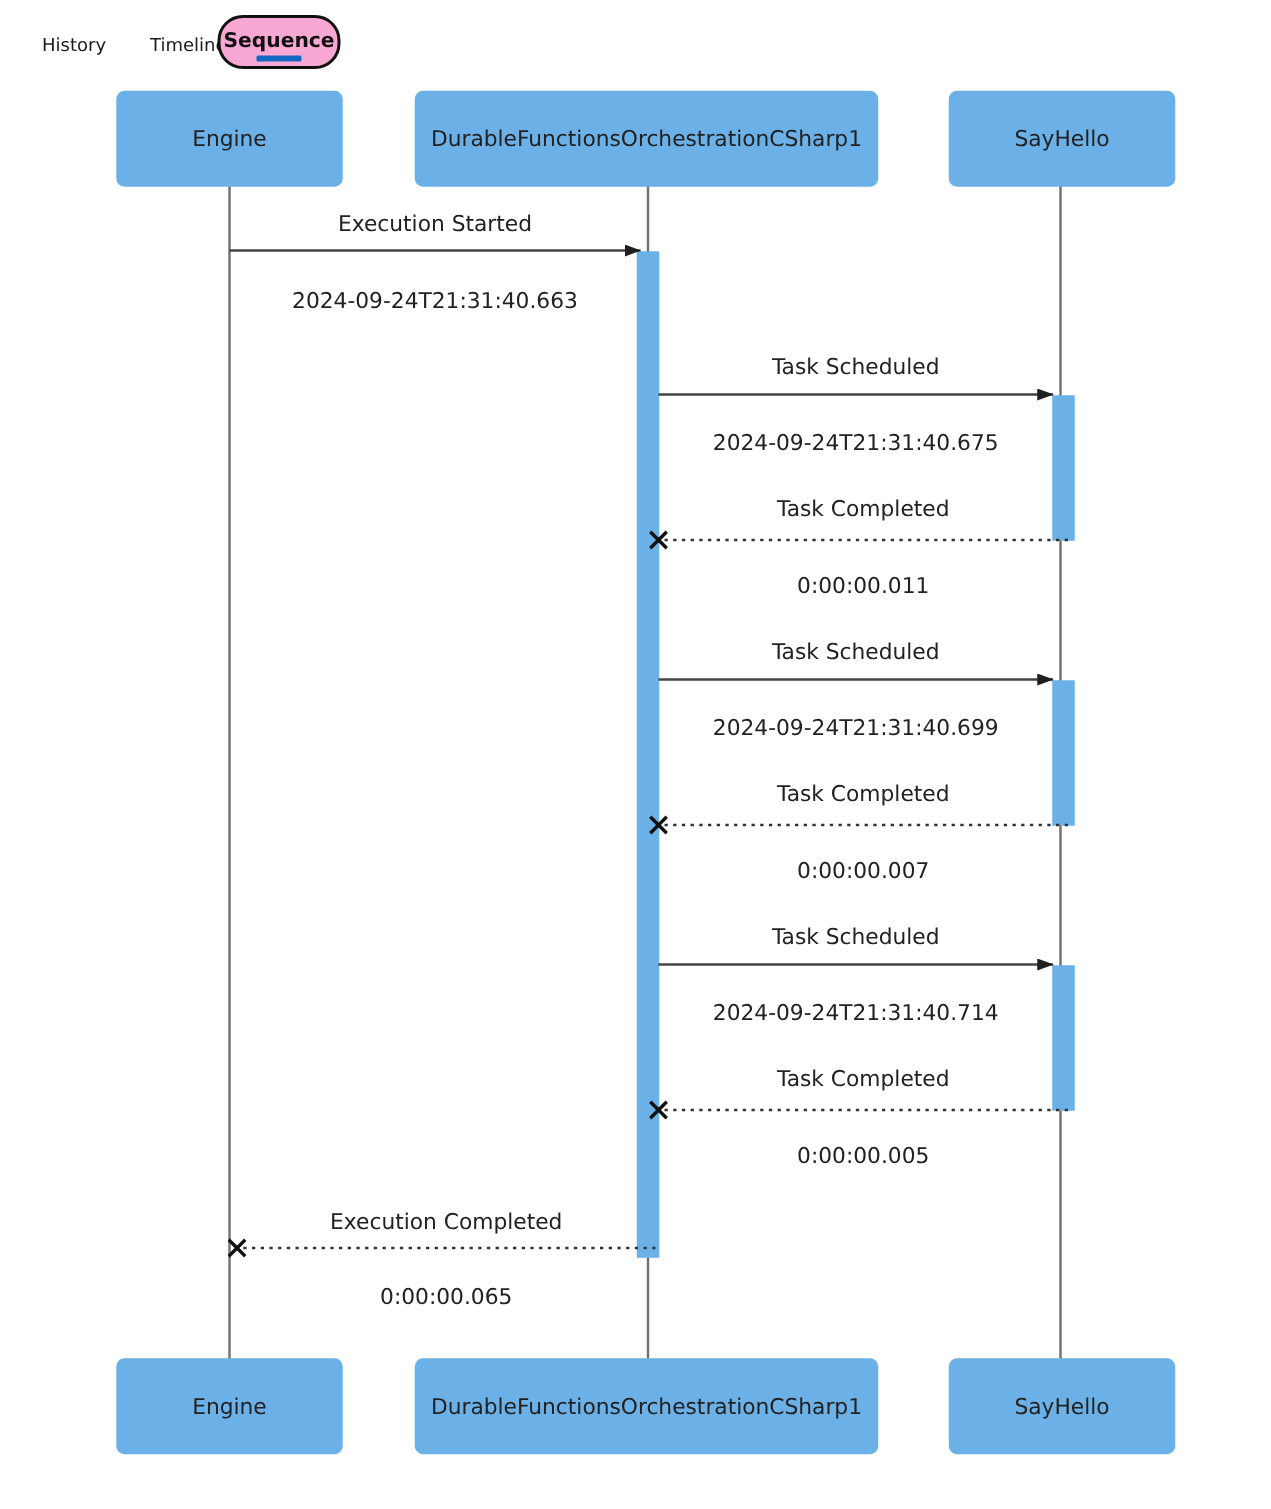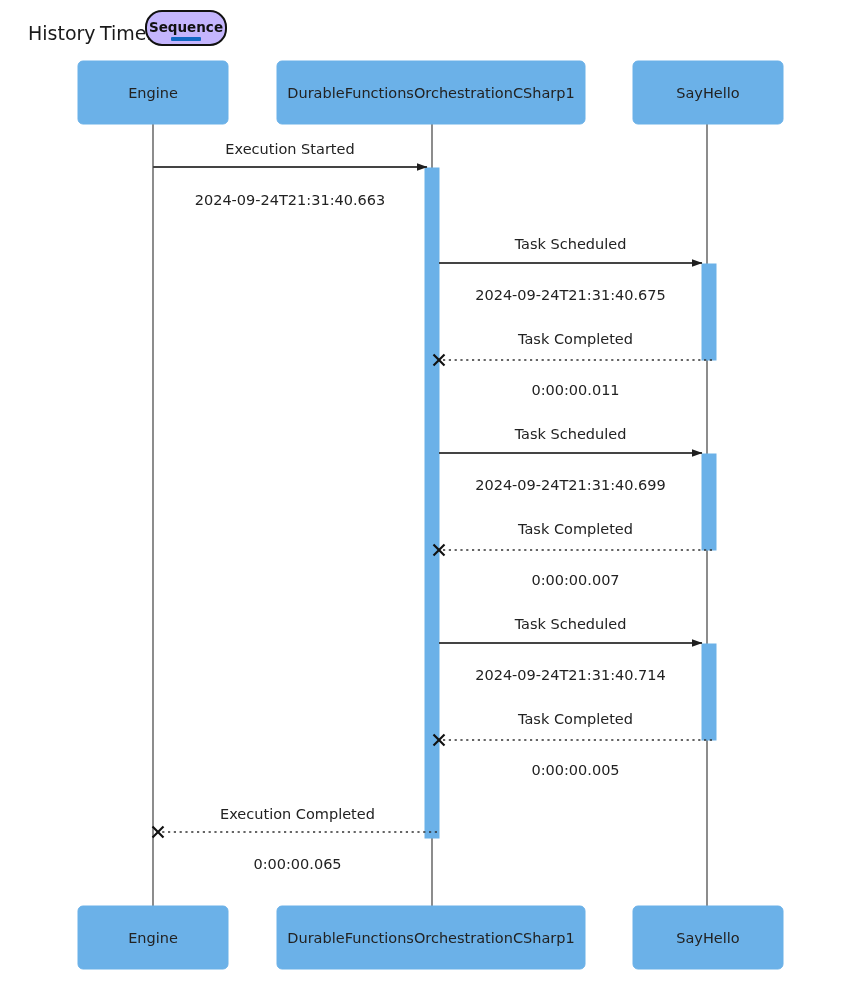--- a/index.html
+++ b/index.html
@@ -19,39 +19,39 @@
   
   #tab-bar {
     position: absolute;
     left: 0;
     top: 0;
     width: 847px;
     height: 52px;
   }
   .tab {
     position: absolute;
-    font-size: 19px;
+    font-size: 12px;
     color: #1a1a1a;
     white-space: nowrap;
     line-height: 1;
   }
   .tab.plain {
     top: 24px;
   }
   #tab-history { left: 28px; }
   #tab-timeline { left: 100px; }
   #tab-sequence-wrap {
     position: absolute;
     left: 145px;
     top: 10px;
     width: 82px;
     height: 36px;
     border: 2px solid #111111;
     border-radius: 17px;
-    background: #c4b5fd;
+    background: #f9a8d4;
     box-sizing: border-box;
   }
   #tab-sequence {
     position: absolute;
     left: 0;
     top: 7px;
     width: 78px;
     text-align: center;
     font-size: 13.5px;
     font-weight: bold;

